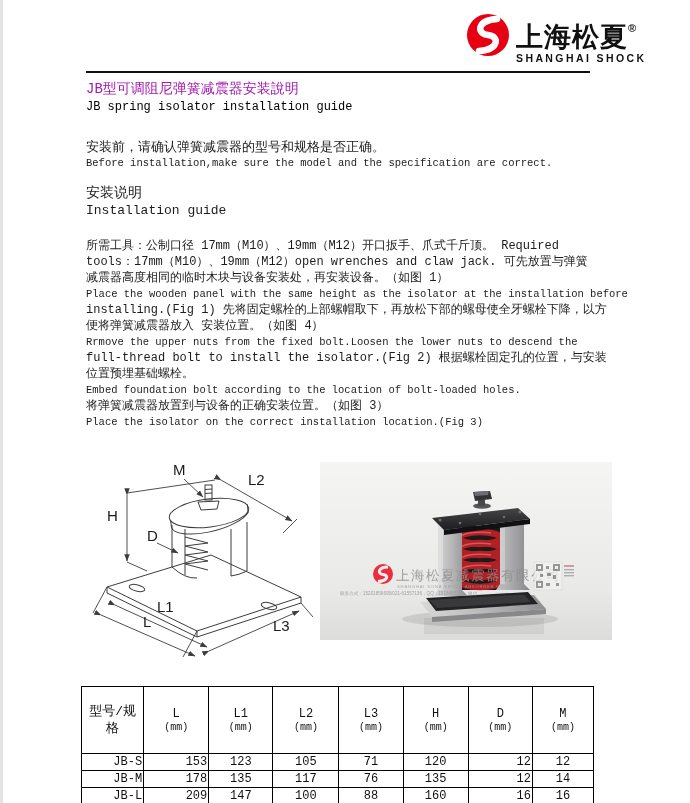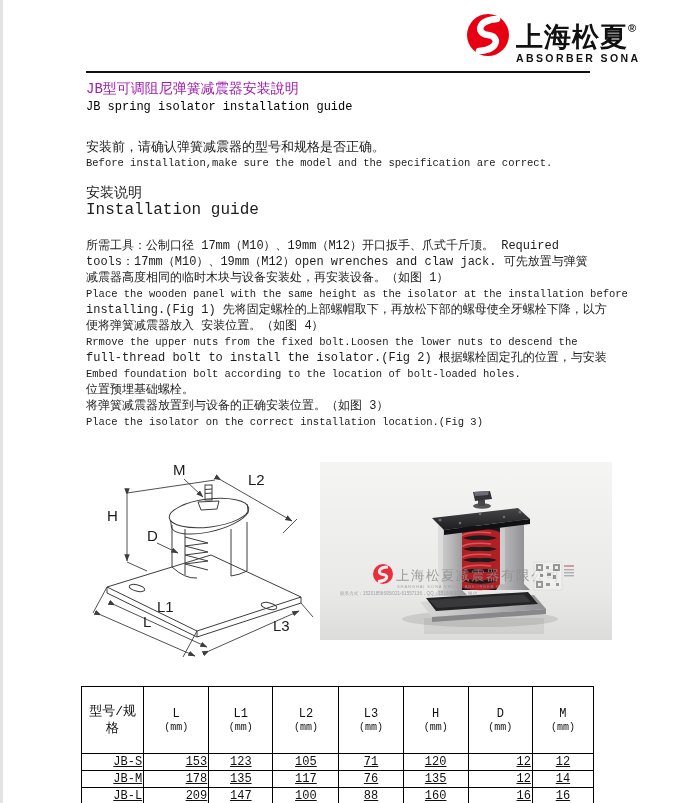--- a/index.html
+++ b/index.html
@@ -26,58 +26,58 @@
   .title { position:absolute; left:86px; top:79px; }
   .title-cn { font-size:14px; line-height:20px; color:#a21caf; white-space:nowrap; }
   .title-en { font-size:12px; line-height:16px; color:#000000; white-space:nowrap; }
 
   .intro { position:absolute; left:86px; top:139px; }
   .intro-cn { font-size:13px; line-height:17px; white-space:nowrap; }
   .intro-en { font-size:10.5px; line-height:15px; white-space:nowrap; }
 
   .section { position:absolute; left:86px; top:184px; }
   .section-cn { font-size:14px; line-height:19px; white-space:nowrap;font-family:Liberation Mono, monospace; }
-  .section-en { font-size:16px; line-height:15px; white-space:nowrap; }
+  .section-en { font-size:13px; line-height:15px; white-space:nowrap; }
 
   .bodytext { position:absolute; left:86px; top:238px; width:520px; }
   .line { font-size:12px; line-height:16px; white-space:nowrap; }
   .line.en { font-size:10.5px; }
 
   
   .diagram { position:absolute; left:85px; top:447px; }
   .photo { position:absolute; left:320px; top:462px; }
 
   
   .spec-table { position:absolute; left:81px; top:686px; border-collapse:collapse;
                 table-layout:fixed; width:513px; font-size:12px; color:#111; }
   .spec-table th, .spec-table td { border:1px solid #000; font-weight:normal; }
   .spec-table th { height:44px; text-align:center; vertical-align:middle; padding:16px 3px; }
   .th-label { display:block; font-size:12px; line-height:15px; }
   .th-model { font-size:13px; line-height:17px; }
   .th-unit { display:block; font-size:10px; line-height:12px; }
-  .spec-table td { height:17px; padding:0 2px; text-align:center;text-decoration:underline; }
+  .spec-table td { height:17px; padding:0 2px; text-align:center; }
   .spec-table td.r { text-align:right; padding-right:1px; }
 
   svg text { font-family:"Liberation Sans",sans-serif; }
   .dim-label { font-size:15px; fill:#1a1a1a; }
 </style>
 </head>
 <body>
 
 <div class="page">
   <div class="page-edge"></div>
 
   <div class="logo">
     <svg class="logo-mark" viewBox="0 0 44 44">
       <circle cx="22" cy="22" r="21" fill="#e60012"></circle>
       <path d="M31 6 C 11 7 10 21 22 22 C 34 23 33 37 13 38" stroke="#ffffff" stroke-width="6.5" fill="none" stroke-linecap="round"></path>
     </svg>
     <div>
       <div class="logo-cn"><span>上海松夏</span><span class="logo-reg">®</span></div>
-      <div class="logo-en">ABSORBER SONA</div>
+      <div class="logo-en">SHANGHAI SHOCK</div>
     </div>
   </div>
 
   <div class="rule"></div>
 
   <div class="title">
     <div class="title-cn">JB型可调阻尼弹簧减震器安装說明</div>
     <div class="title-en">JB spring isolator installation guide</div>
   </div>
 
@@ -93,22 +93,22 @@
 
   <div class="bodytext">
     <div class="line">所需工具：公制口径 17mm（M10）、19mm（M12）开口扳手、爪式千斤顶。 Required</div>
     <div class="line">tools：17mm（M10）、19mm（M12）open wrenches and claw jack. 可先放置与弹簧</div>
     <div class="line">减震器高度相同的临时木块与设备安装处，再安装设备。（如图 1）</div>
     <div class="line en">Place the wooden panel with the same height as the isolator at the installation before</div>
     <div class="line">installing.(Fig 1) 先将固定螺栓的上部螺帽取下，再放松下部的螺母使全牙螺栓下降，以方</div>
     <div class="line">便将弹簧减震器放入 安装位置。（如图 4）</div>
     <div class="line en">Rrmove the upper nuts from the fixed bolt.Loosen the lower nuts to descend the</div>
     <div class="line">full-thread bolt to install the isolator.(Fig 2) 根据螺栓固定孔的位置，与安装</div>
+    <div class="line">位置预埋基础螺栓。</div>
     <div class="line en">Embed foundation bolt according to the location of bolt-loaded holes.</div>
-    <div class="line">位置预埋基础螺栓。</div>
     <div class="line">将弹簧减震器放置到与设备的正确安装位置。（如图 3）</div>
     <div class="line en">Place the isolator on the correct installation location.(Fig 3)</div>
   </div>
 
   <svg class="diagram" width="230" height="210" viewBox="0 0 230 210">
     <defs>
       <marker id="arr" markerWidth="9" markerHeight="8" refX="7.5" refY="3" orient="auto">
         <path d="M0,0 L8,3 L0,6 Z" fill="#3c3c3c"></path>
       </marker>
     </defs>

